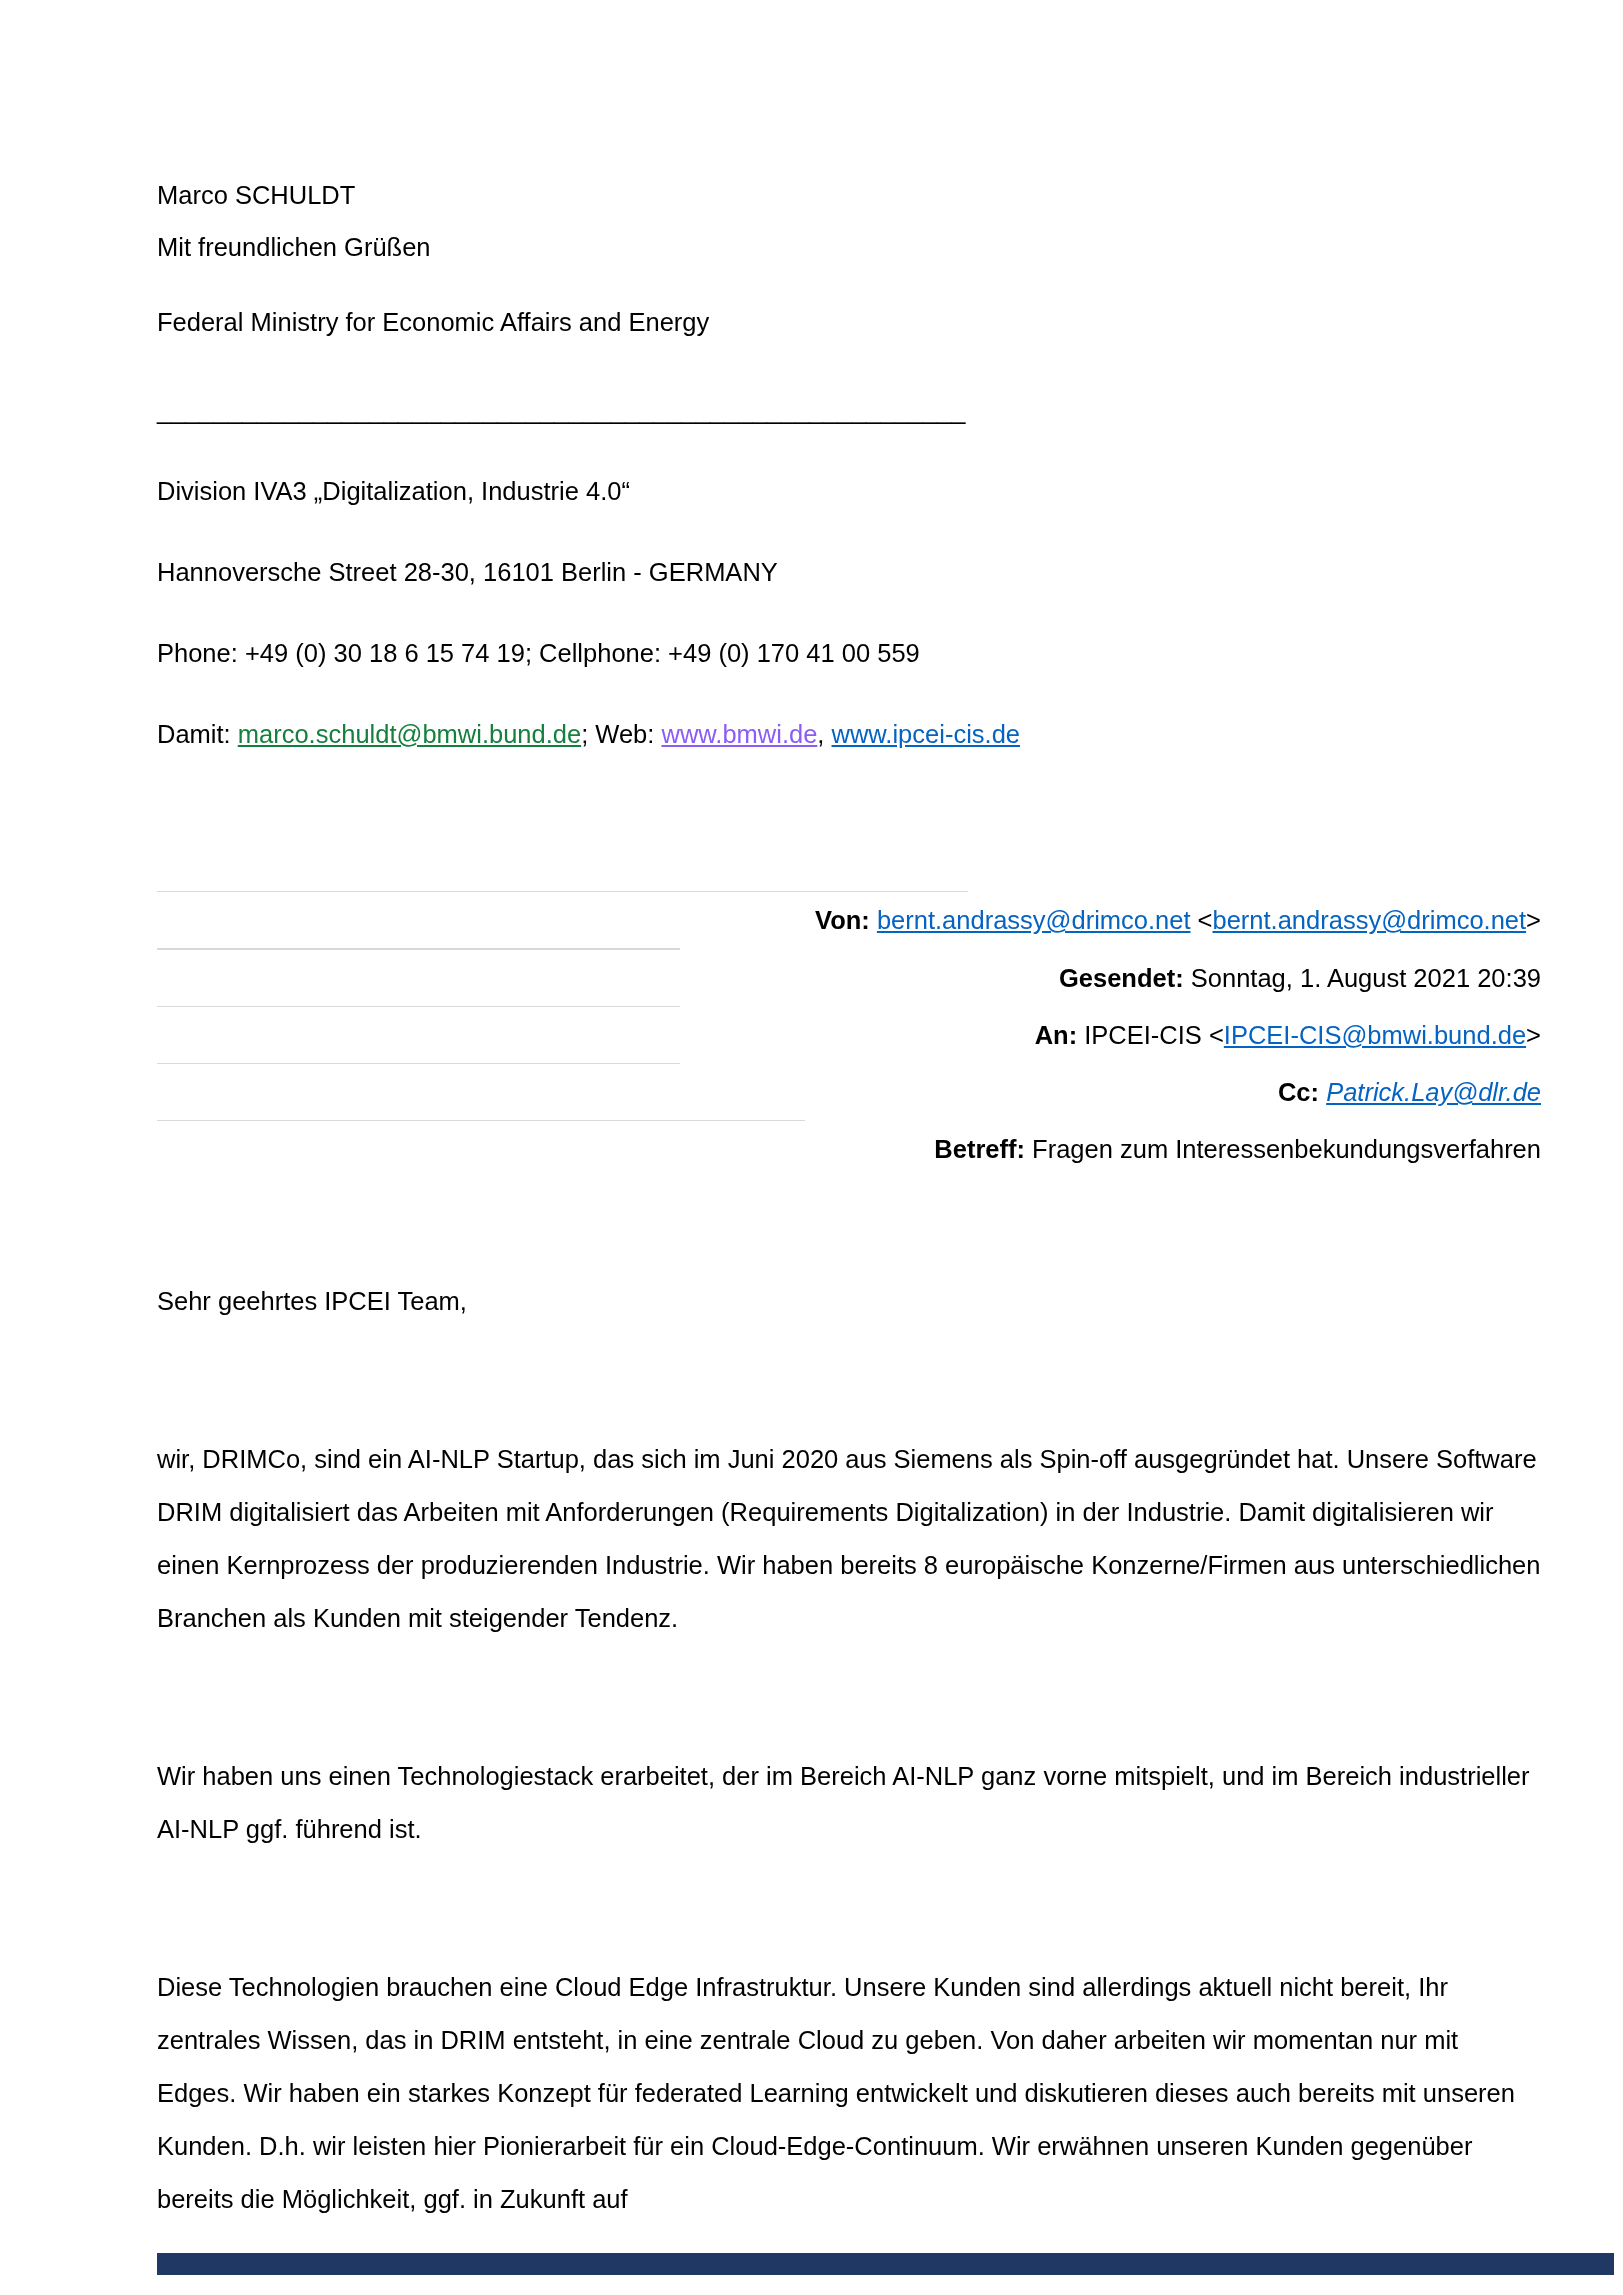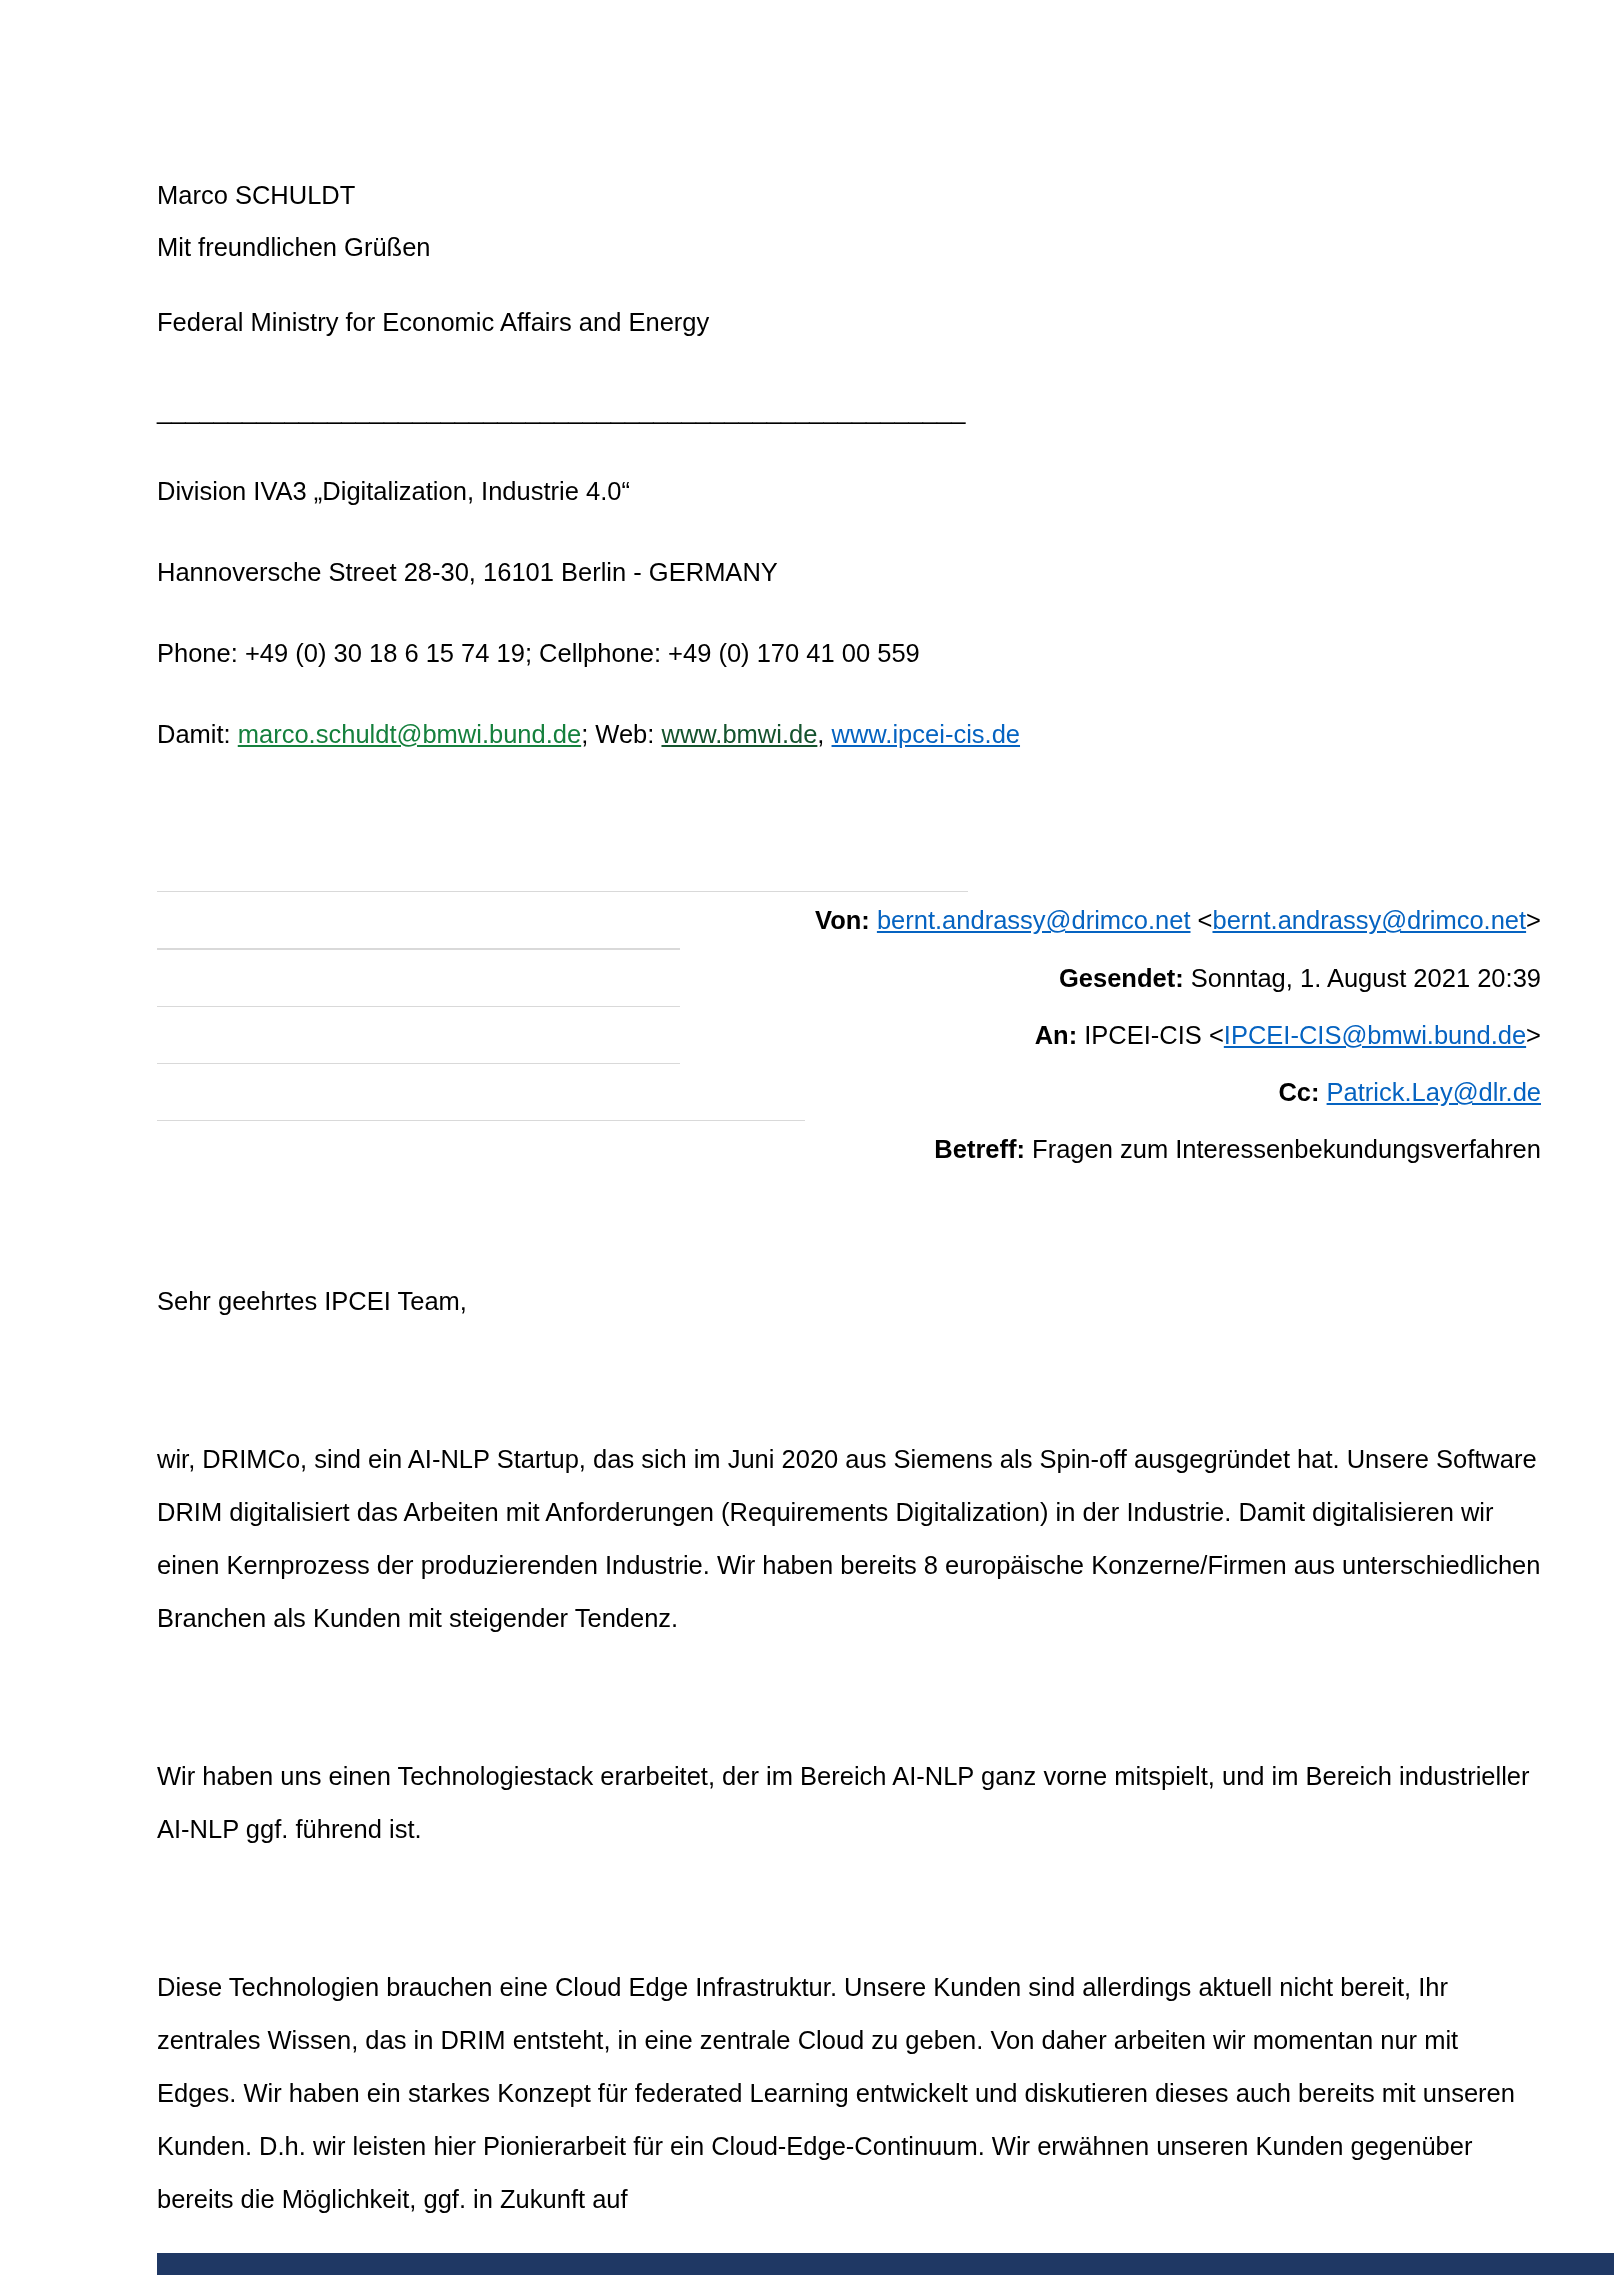--- a/index.html
+++ b/index.html
@@ -52,35 +52,35 @@
   <p class="line org">Federal Ministry for Economic Affairs and Energy</p>
 
   <p class="line divider-text">_________________________________________________________</p>
 
   <p class="line sig">Division IVA3 „Digitalization, Industrie 4.0“</p>
 
   <p class="line sig">Hannoversche Street 28-30, 16101 Berlin - GERMANY</p>
 
   <p class="line sig">Phone: +49 (0) 30 18 6 15 74 19; Cellphone: +49 (0) 170 41 00 559</p>
 
-  <p class="line sig"><span>Damit: </span><a class="link" style="color: #15803d;">marco.schuldt@bmwi.bund.de</a><span>; Web: </span><a class="link" style="color: #14532d;">www.bmwi.de</a><span>, </span><a class="link" style="color: rgb(5, 99, 193);">www.ipcei-cis.de</a></p>
+  <p class="line sig"><span>Damit: </span><a class="link" style="color: #15803d;">marco.schuldt@bmwi.bund.de</a><span>; Web: </span><a class="link" style="color: #8b5cf6;">www.bmwi.de</a><span>, </span><a class="link" style="color: rgb(5, 99, 193);">www.ipcei-cis.de</a></p>
 
   <div class="header-block">
     <div class="hline w1"></div>
 
     <p class="hrow"><span class="b">Von: </span><a class="link" style="color: rgb(5, 99, 193);">bernt.andrassy@drimco.net</a><span> &lt;</span><a class="link" style="color: rgb(5, 99, 193);">bernt.andrassy@drimco.net</a><span>&gt;</span></p>
     <div class="hline w2"></div>
 
     <p class="hrow"><span class="b">Gesendet: </span><span>Sonntag, 1. August 2021 20:39</span></p>
     <div class="hline w2"></div>
 
     <p class="hrow"><span class="b">An: </span><span>IPCEI-CIS &lt;</span><a class="link" style="color: rgb(5, 99, 193);">IPCEI-CIS@bmwi.bund.de</a><span>&gt;</span></p>
     <div class="hline w2"></div>
 
-    <p class="hrow"><span class="b">Cc: </span><a class="link" style="color: rgb(5, 99, 193);">Patrick.Lay@dlr.de</a></p>
+    <p class="hrow"><span class="b">Cc: </span><a class="link" style="color: rgb(5, 99, 193); font-style: italic;">Patrick.Lay@dlr.de</a></p>
     <div class="hline w3"></div>
 
     <p class="hrow"><span class="b">Betreff: </span><span>Fragen zum Interessenbekundungsverfahren</span></p>
   </div>
 
   <p class="salutation">Sehr geehrtes IPCEI Team,</p>
 
   <p class="para">wir, DRIMCo, sind ein AI-NLP Startup, das sich im Juni 2020 aus Siemens als Spin-off ausgegründet hat. Unsere Software DRIM digitalisiert das Arbeiten mit Anforderungen (Requirements Digitalization) in der Industrie. Damit digitalisieren wir einen Kernprozess der produzierenden Industrie. Wir haben bereits 8 europäische Konzerne/Firmen aus unterschiedlichen Branchen als Kunden mit steigender Tendenz.</p>
 
   <p class="para">Wir haben uns einen Technologiestack erarbeitet, der im Bereich AI-NLP ganz vorne mitspielt, und im Bereich industrieller AI-NLP ggf. führend ist.</p>

